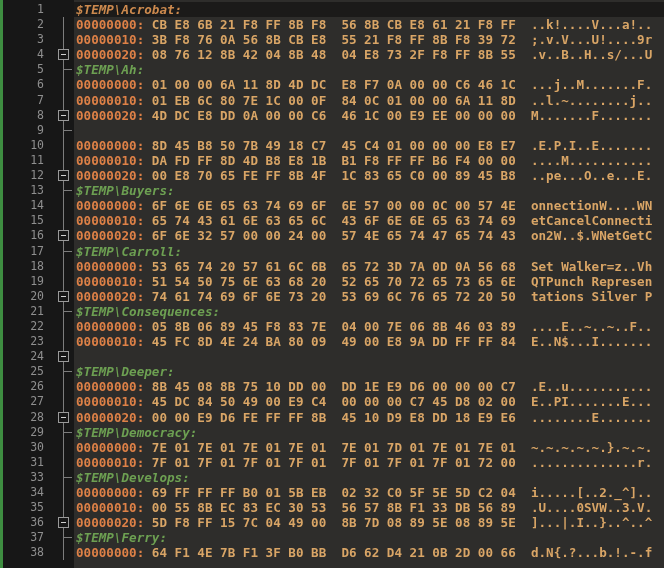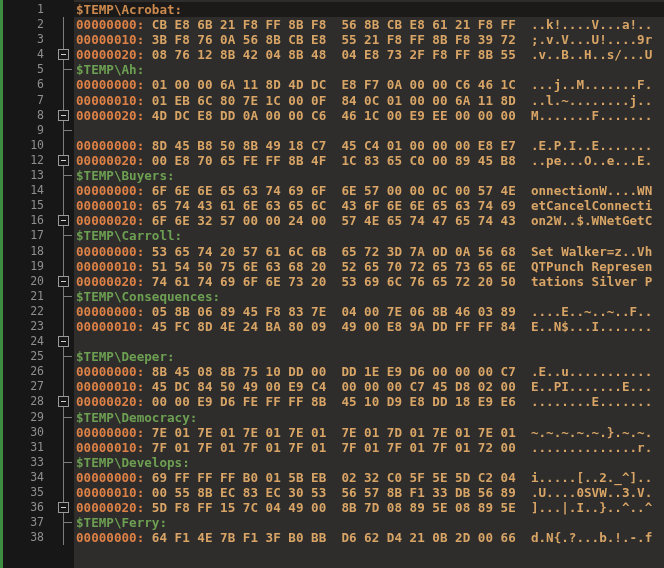--- a/index.html
+++ b/index.html
@@ -32,21 +32,21 @@
     border:1px solid var(--fold-box-border);background:var(--gutter-bg);
   }
   .fold .fbox::after{content:"";position:absolute;left:2px;right:2px;top:4px;height:1px;background:var(--fold-box-minus)}
   .mark-line .vline{display:block}
   .mark-tick .vline,.mark-tick .hstub{display:block}
   .mark-box .vline,.mark-box .fbox{display:block}
   .code{
     flex:1;white-space:pre;font-size:12.6px;font-weight:bold;color:var(--hex-text);
     padding-left:2px;
   }
-  .hdr{color:var(--header-text);}
+  .hdr{color:var(--header-text);font-style:italic}
   .off{color:var(--offset-text)}
   .h1{margin-left:1ch}
   .h2{margin-left:2ch}
   .asc{margin-left:2ch}
   .row.highlight .code{background:var(--active-line-bg)}
   .row.highlight .hdr{color:var(--active-header-text)}
 </style>
 </head>
 <body>
 
@@ -116,21 +116,28 @@
     <span class="fold mark-tick">
           <span class="vline"></span>
           <span class="hstub"></span>
         </span>
   </div>
       <div class="row">
     <span class="num">10</span>
     <span class="fold mark-line">
           <span class="vline"></span>
         </span>
-    <span class="code"><span class="off">00000000:</span><span class="hex h1">8D 45 B8 50 8B 49 18 C7</span><span class="hex h2">45 C4 01 00 00 00 E8 E7</span><span class="asc">.E.P.I..E.......</span></span>
+    <span class="code"><span class="off">00000000:</span><span class="hex h1">8D 45 B8 50 7B 49 18 C7</span><span class="hex h2">45 C4 01 00 00 00 E8 E7</span><span class="asc">.E.P.I..E.......</span></span>
+  </div>
+      <div class="row">
+    <span class="num">11</span>
+    <span class="fold mark-line">
+          <span class="vline"></span>
+        </span>
+    <span class="code"><span class="off">00000010:</span><span class="hex h1">DA FD FF 8D 4D B8 E8 1B</span><span class="hex h2">B1 F8 FF FF B6 F4 00 00</span><span class="asc">....M...........</span></span>
   </div>
       <div class="row">
     <span class="num">12</span>
     <span class="fold mark-box">
           <span class="vline"></span>
           <span class="fbox"></span>
         </span>
     <span class="code"><span class="off">00000020:</span><span class="hex h1">00 E8 70 65 FE FF 8B 4F</span><span class="hex h2">1C 83 65 C0 00 89 45 B8</span><span class="asc">..pe...O..e...E.</span></span>
   </div>
       <div class="row">

